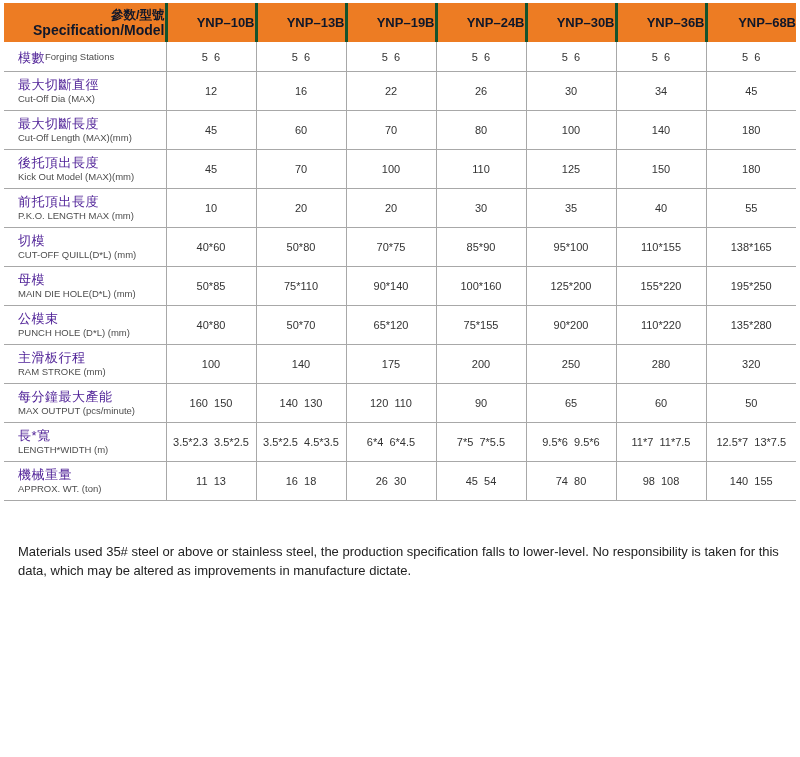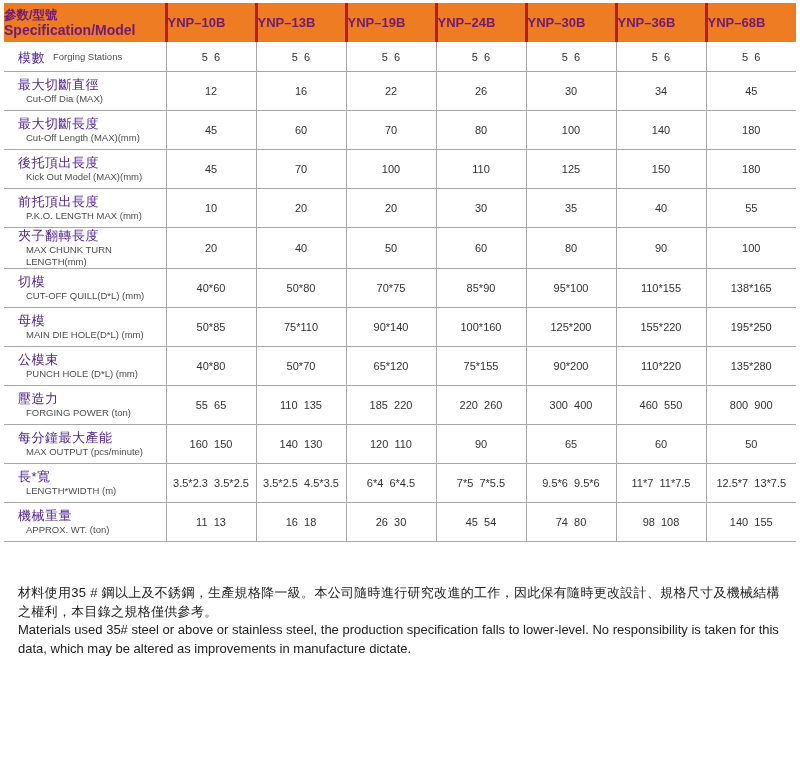--- a/index.html
+++ b/index.html
@@ -16,29 +16,29 @@
     padding: 3px 3px 0 4px;
     background: #ffffff;
   }
   table.spec-table {
     border-collapse: collapse;
     table-layout: fixed;
     width: 792px;
   }
   thead th {
     background: #ED7C23;
-    color: #701a75;
+    color: #0f172a;
     font-weight: bold;
     font-size: 13px;
     height: 39px;
-    text-align: left;
+    text-align: right;
     vertical-align: middle;
     padding: 0;
   }
-  thead th + th { border-left: 3px solid #b91c1c; }
+  thead th + th { border-left: 3px solid #14532d; }
   thead .spec-header-zh { display: block; font-size: 12.5px; line-height: 15px; }
   thead .spec-header-en { display: block; font-size: 14px; line-height: 14px; }
   tbody td {
     border-bottom: 1px solid #a8a8a8;
     height: 38px;
     padding: 0;
     vertical-align: middle;
   }
   tbody td + td { border-left: 1px solid #a8a8a8; }
   td.label-cell {
@@ -51,21 +51,20 @@
     color: #4c1d95;
     letter-spacing: 0.5px;
     line-height: 15px;
   }
   .label-cell .en {
     display: block;
     font-size: 9.5px;
     color: #4d4d4d;
     line-height: 12px;
     margin-top: 1px;
-    margin-left: 8px;
   }
   tr.inline-row td { height: 29px; }
   tr.inline-row .zh, tr.inline-row .en { display: inline; vertical-align: middle; }
   tr.inline-row .en { }
   td.value-cell {
     text-align: center;
     font-size: 11px;
     color: #333333;
     white-space: pre;
   }
@@ -167,33 +166,20 @@
           <td class="value-cell">10</td>
           <td class="value-cell">20</td>
           <td class="value-cell">20</td>
           <td class="value-cell">30</td>
           <td class="value-cell">35</td>
           <td class="value-cell">40</td>
           <td class="value-cell">55</td>
         </tr>
         <tr>
           <td class="label-cell">
-            <span class="zh">夾子翻轉長度</span>
-            <span class="en">MAX CHUNK TURN LENGTH(mm)</span>
-          </td>
-          <td class="value-cell">20</td>
-          <td class="value-cell">40</td>
-          <td class="value-cell">50</td>
-          <td class="value-cell">60</td>
-          <td class="value-cell">80</td>
-          <td class="value-cell">90</td>
-          <td class="value-cell">100</td>
-        </tr>
-        <tr>
-          <td class="label-cell">
             <span class="zh">切模</span>
             <span class="en">CUT-OFF QUILL(D*L) (mm)</span>
           </td>
           <td class="value-cell">40*60</td>
           <td class="value-cell">50*80</td>
           <td class="value-cell">70*75</td>
           <td class="value-cell">85*90</td>
           <td class="value-cell">95*100</td>
           <td class="value-cell">110*155</td>
           <td class="value-cell">138*165</td>
@@ -219,30 +205,30 @@
           <td class="value-cell">40*80</td>
           <td class="value-cell">50*70</td>
           <td class="value-cell">65*120</td>
           <td class="value-cell">75*155</td>
           <td class="value-cell">90*200</td>
           <td class="value-cell">110*220</td>
           <td class="value-cell">135*280</td>
         </tr>
         <tr>
           <td class="label-cell">
-            <span class="zh">壓造力</span>
-            <span class="en">FORGING POWER (ton)</span>
-          </td>
-          <td class="value-cell">55  65</td>
-          <td class="value-cell">110  135</td>
-          <td class="value-cell">185  220</td>
-          <td class="value-cell">220  260</td>
-          <td class="value-cell">300  400</td>
-          <td class="value-cell">460  550</td>
-          <td class="value-cell">800  900</td>
+            <span class="zh">主滑板行程</span>
+            <span class="en">RAM STROKE (mm)</span>
+          </td>
+          <td class="value-cell">100</td>
+          <td class="value-cell">140</td>
+          <td class="value-cell">175</td>
+          <td class="value-cell">200</td>
+          <td class="value-cell">250</td>
+          <td class="value-cell">280</td>
+          <td class="value-cell">320</td>
         </tr>
         <tr>
           <td class="label-cell">
             <span class="zh">每分鐘最大產能</span>
             <span class="en">MAX OUTPUT (pcs/minute)</span>
           </td>
           <td class="value-cell">160  150</td>
           <td class="value-cell">140  130</td>
           <td class="value-cell">120  110</td>
           <td class="value-cell">90</td>
@@ -273,17 +259,16 @@
           <td class="value-cell">26  30</td>
           <td class="value-cell">45  54</td>
           <td class="value-cell">74  80</td>
           <td class="value-cell">98  108</td>
           <td class="value-cell">140  155</td>
         </tr>
       </tbody>
   </table>
 
   <div class="footer">
-    <div class="footer-zh">材料使用35 # 鋼以上及不銹鋼，生產規格降一級。本公司隨時進行研究改進的工作，因此保有隨時更改設計、規格尺寸及機械結構之權利，本目錄之規格僅供參考。</div>
     <div class="footer-en">Materials used 35# steel or above or stainless steel, the production specification falls to lower-level. No responsibility is taken for this data, which may be altered as improvements in manufacture dictate.</div>
   </div>
 
 </div>
 
 </body></html>

